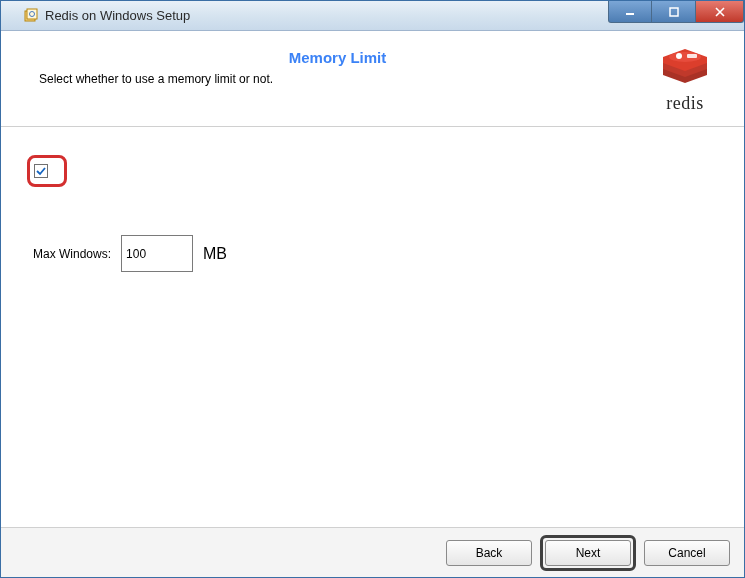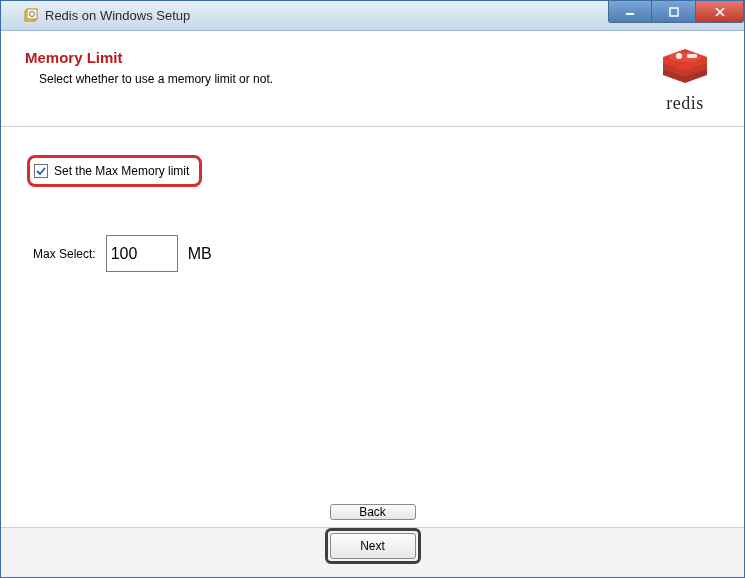--- a/index.html
+++ b/index.html
@@ -67,22 +67,23 @@
       border-bottom: 1px solid #d0d0d0;
       display: flex;
       justify-content: space-between;
       align-items: flex-start;
       background: #fff;
     }
     .header-text { flex: 1; }
     .header-title {
       font-size: 15px;
       font-weight: bold;
-      color: #b91c1c;
+      color: #3b82f6;
       margin-bottom: 6px;
+      text-align: center;
     }
     .header-subtitle {
       font-size: 12px;
       color: #000000;
       margin-left: 14px;
     }
     .redis-logo {
       width: 70px;
       text-align: center;
     }
@@ -125,39 +126,38 @@
       align-items: center;
       gap: 10px;
       margin-left: 6px;
     }
     .memory-label { font-size: 12px; color: #000; }
     .memory-input {
       width: 72px;
       height: 37px;
       border: 1px solid #7a7a7a;
       padding: 16px 4px;
-      font-size: 16px;
+      font-size: 12px;
       font-family: inherit;
     }
     .memory-unit { font-size: 16px; color: #000; }
     
     .footer {
       position: absolute;
       bottom: 0;
       left: 0;
       right: 0;
       height: 50px;
       border-top: 1px solid #d0d0d0;
       display: flex;
       align-items: center;
       justify-content: flex-end;
       padding: 13px 14px;
       gap: 8px;
       background: #f4f4f4;
-      flex-direction: column;
     }
     .btn {
       min-width: 86px;
       height: 26px;
       border: 1px solid #8a8a8a;
       background: linear-gradient(to bottom, #fdfdfd, #e6e6e6);
       border-radius: 3px;
       font-size: 12px;
       font-family: inherit;
       cursor: pointer;
@@ -223,30 +223,30 @@
     </div>
   </div>
 
   <div class="content">
     <div class="checkbox-row">
       <div class="checkbox">
         <svg viewBox="0 0 10 10">
             <path d="M1 5 L4 8 L9 2" stroke="#1565c0" stroke-width="1.8" fill="none"></path>
           </svg>
       </div>
-      <span class="checkbox-label">Set the Max Memory limit</span>
     </div>
 
     <div class="memory-row">
-      <span class="memory-label">Max Select:</span>
+      <span class="memory-label">Max Windows:</span>
       <input class="memory-input" type="text" value="100" style="">
       <span class="memory-unit">MB</span>
     </div>
   </div>
 
   <div class="footer">
     <button class="btn">Back</button>
     <span class="highlight-next">
       <button class="btn">Next</button>
     </span>
+    <button class="btn">Cancel</button>
   </div>
 
 </div>
 
 </body></html>

